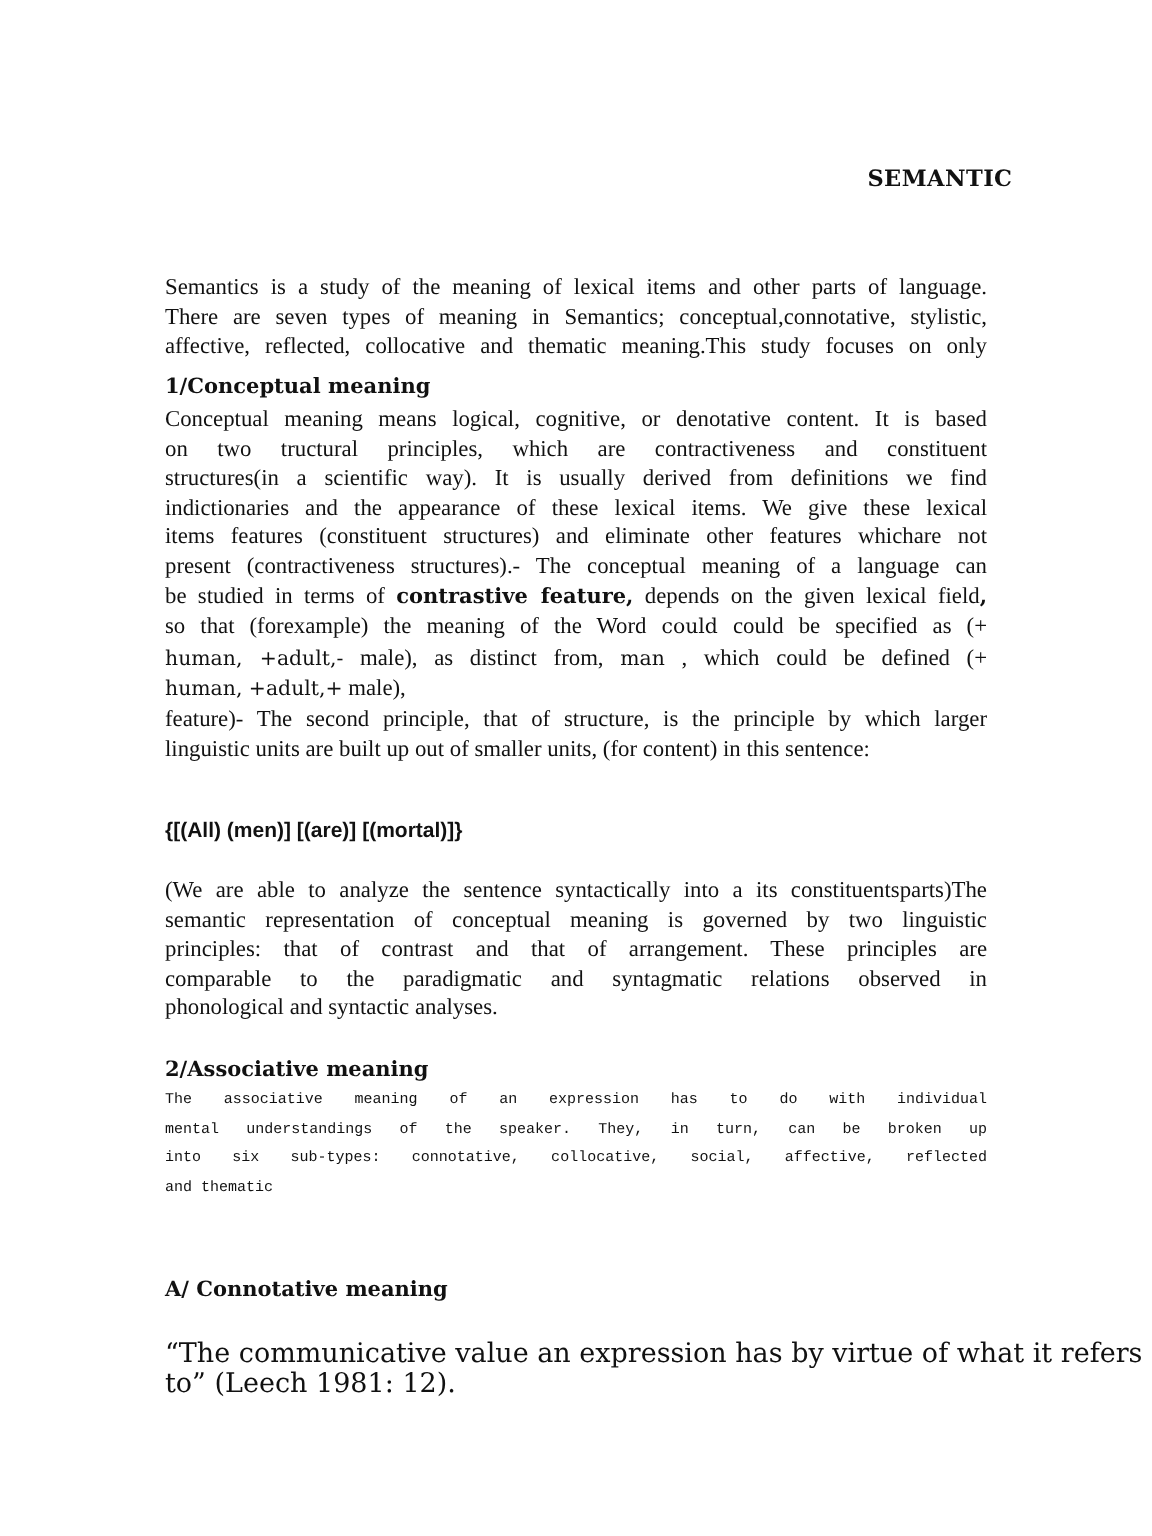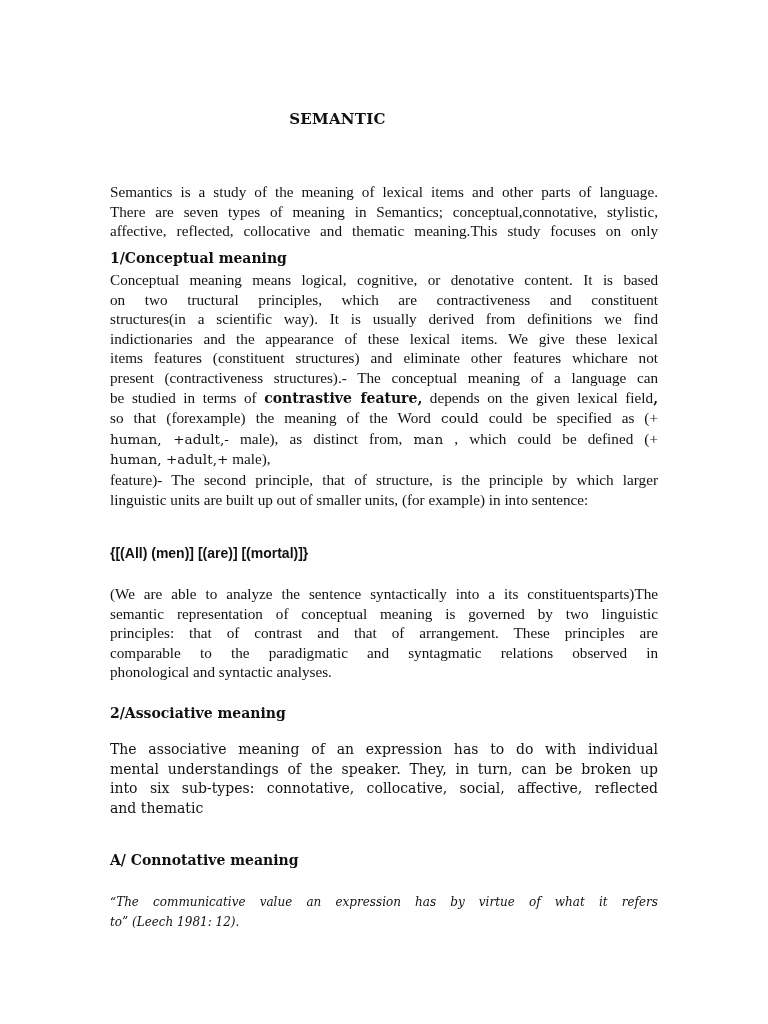--- a/index.html
+++ b/index.html
@@ -1,18 +1,18 @@
 <!DOCTYPE html>
 <html><head>
 <meta charset="utf-8">
 <style>
   html, body { margin:0; padding:0; background:#ffffff; }
   body { width:768px; height:1024px; position:relative; overflow:hidden; color:#111; }
   .page { position:absolute; left:0; top:0; width:768px; height:1024px; background:#fff; }
-  .title { position:absolute; left:0; width:675px; top:110px; text-align:center;
+  .title { position:absolute; left:0; width:675px; top:110px; text-align:right;
            font-family:"DejaVu Serif", serif; font-weight:bold; font-size:15px; letter-spacing:0.3px; }
   .para { position:absolute; left:110px; width:548px; font-family:"Liberation Serif", serif;
           font-size:15.2px; line-height:19.6px; text-align:justify; margin:0; }
   .para .line { display:block; text-align:justify; text-align-last:justify; white-space:nowrap; }
   .para .line.last { text-align-last:left; }
   .heading { position:absolute; left:110px; font-family:"DejaVu Serif", serif; font-weight:bold; font-size:14px; }
   .mono-ish { font-family:"DejaVu Serif", serif; font-size:13.6px; }
   .bold-inline { font-family:"DejaVu Serif", serif; font-weight:bold; font-size:14px; }
   .example { position:absolute; left:110px; top:545px; font-family:Liberation Sans, sans-serif; font-weight:bold; font-size:14px; }
 </style>
@@ -36,42 +36,42 @@
     <span class="line">on two tructural principles, which are contractiveness and constituent</span>
     <span class="line">structures(in a scientific way). It is usually derived from definitions we find</span>
     <span class="line">indictionaries and the appearance of these lexical items. We give these lexical</span>
     <span class="line">items features (constituent structures) and eliminate other features whichare not</span>
     <span class="line">present (contractiveness structures).- The conceptual meaning of a language can</span>
     <span class="line"><span>be studied in terms of </span><span class="bold-inline">contrastive feature,</span><span> depends on the given lexical field</span><span class="bold-inline">,</span></span>
     <span class="line"><span>so that (forexample) the meaning of the Word </span><span class="mono-ish">could</span><span> could be specified as (+</span></span>
     <span class="line"><span class="mono-ish">human, +adult,-</span><span> male), as distinct from, </span><span class="mono-ish">man</span><span> , which could be defined (+</span></span>
     <span class="line last"><span class="mono-ish">human, +adult,+</span><span> male),</span></span>
     <span class="line">feature)- The second principle, that of structure, is the principle by which larger</span>
-    <span class="line last">linguistic units are built up out of smaller units, (for example) in into sentence:</span>
+    <span class="line last">linguistic units are built up out of smaller units, (for content) in this sentence:</span>
   </div>
 
   <div class="example">{[(All) (men)] [(are)] [(mortal)]}</div>
 
   <div class="para" style="top:584px;">
     <span class="line">(We are able to analyze the sentence syntactically into a its constituentsparts)The</span>
     <span class="line">semantic representation of conceptual meaning is governed by two linguistic</span>
     <span class="line">principles: that of contrast and that of arrangement. These principles are</span>
     <span class="line">comparable to the paradigmatic and syntagmatic relations observed in</span>
     <span class="line last">phonological and syntactic analyses.</span>
   </div>
 
   <div class="heading" style="top:705px;">2/Associative meaning</div>
 
-  <div class="para mono-ish" style="top:740px; font-size:14px;">
+  <div class="para mono-ish" style="top:724px; font-size:10px;font-family:Liberation Mono, monospace;">
     <span class="line">The associative meaning of an expression has to do with individual</span>
     <span class="line">mental understandings of the speaker. They, in turn, can be broken up</span>
     <span class="line">into six sub-types: connotative, collocative, social, affective, reflected</span>
     <span class="line last">and thematic</span>
   </div>
 
   <div class="heading" style="top:852px;">A/ Connotative meaning</div>
 
-  <div class="para mono-ish" style="top:893px; font-size:12px;font-style:italic;">
+  <div class="para mono-ish" style="top:893px; font-size:18px;">
     <span class="line">“The communicative value an expression has by virtue of what it refers</span>
     <span class="line last">to” (Leech 1981: 12).</span>
   </div>
 
 </div>
 
 </body></html>

